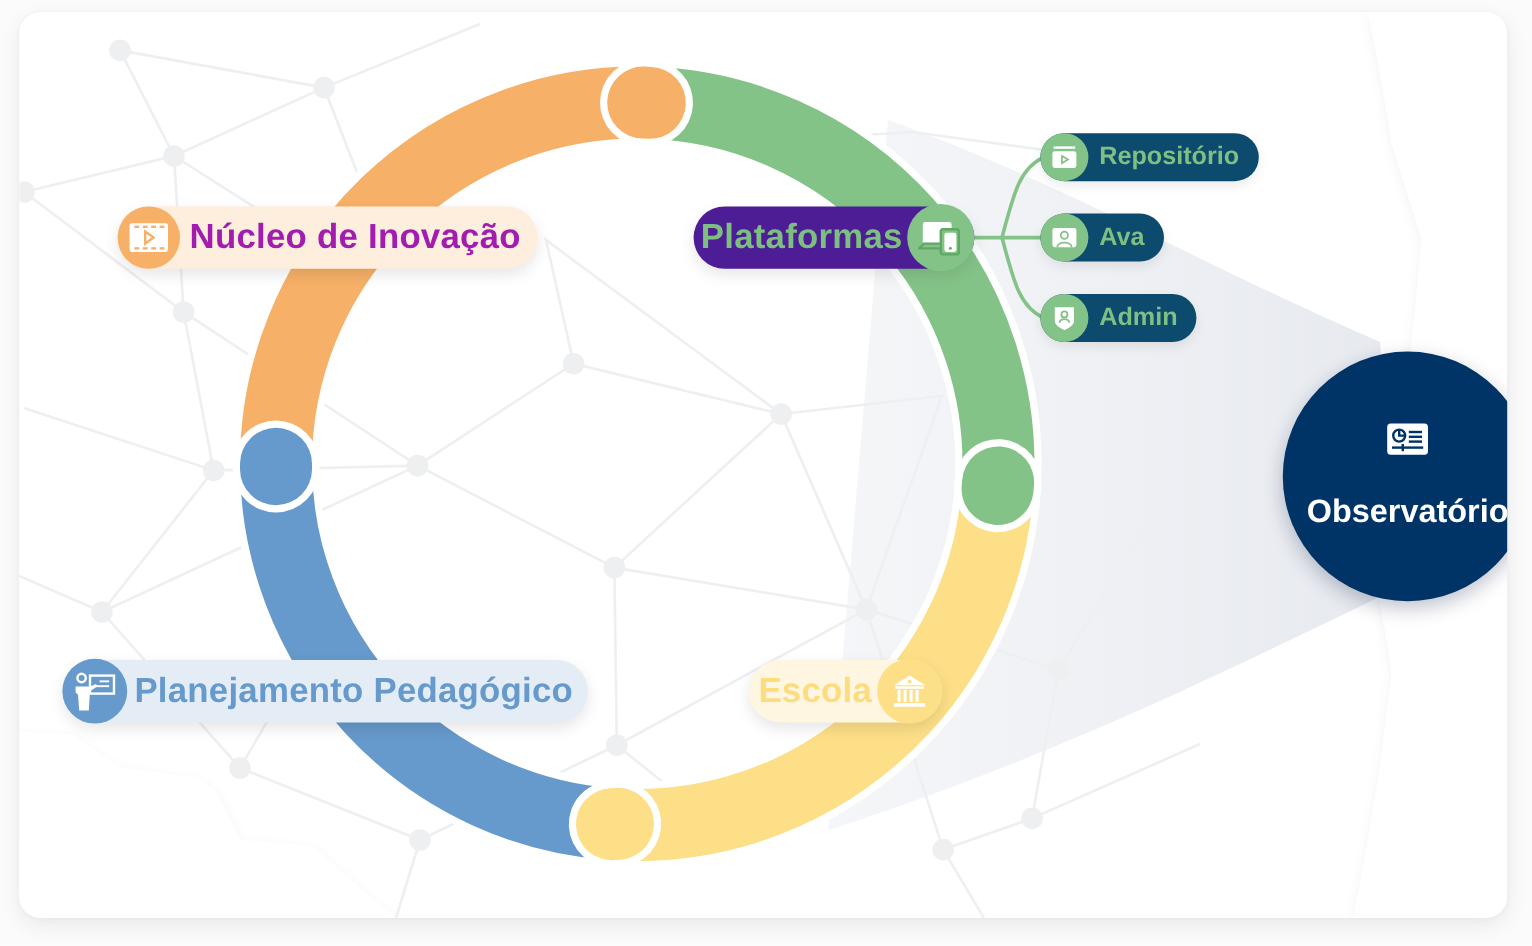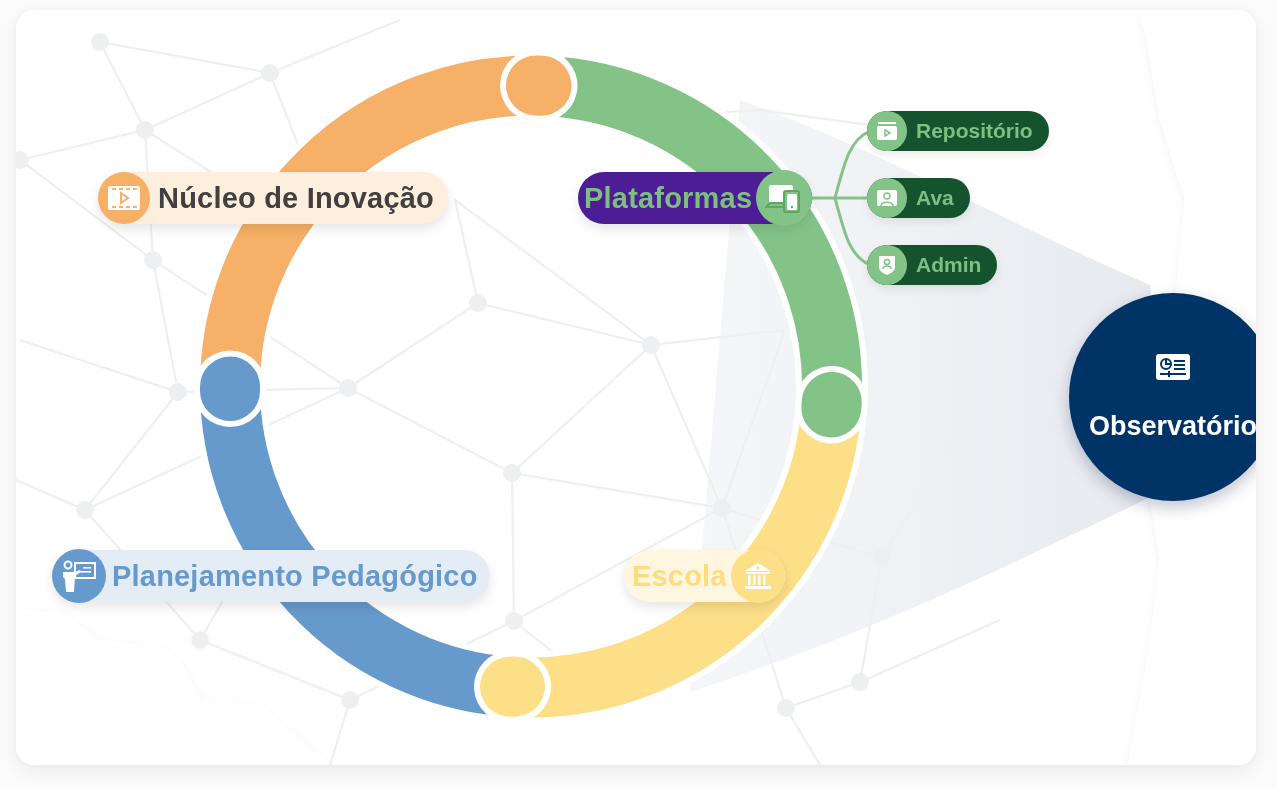--- a/index.html
+++ b/index.html
@@ -6,21 +6,21 @@
   body { width:1277px; height:788px; background:#fbfbfc; position:relative; overflow:hidden;
          font-family:"Liberation Sans", "DejaVu Sans", sans-serif; }
   .card { position:absolute; left:16px; top:10px; width:1240px; height:755px; background:#ffffff;
           border-radius:18px; box-shadow:0 6px 18px rgba(0,0,0,0.07), 0 0 4px rgba(0,0,0,0.03); overflow:hidden; }
   svg.layer { position:absolute; left:0; top:0; }
   .pill { position:absolute; height:52px; border-radius:26px; display:flex; align-items:center;
           box-shadow:0 5px 12px rgba(0,0,0,0.10); box-sizing:border-box; }
   .pill .txt { font-weight:700; font-size:29px; white-space:nowrap; letter-spacing:0.2px; }
   .ic { border-radius:50%; display:flex; align-items:center; justify-content:center; flex:0 0 auto; }
   .sub { position:absolute; height:40px; border-radius:20px; display:flex; align-items:center;
-         background:#14532d; box-shadow:0 4px 10px rgba(0,0,0,0.08); box-sizing:border-box; padding-right:16px; }
+         background:#0c4a6e; box-shadow:0 4px 10px rgba(0,0,0,0.08); box-sizing:border-box; padding-right:16px; }
   .sub .ic { width:40px; height:40px; background:#84c388; margin-right:9px; }
   .sub .txt { color:#7fbf82; font-weight:700; font-size:21px; }
   .obs { position:absolute; left:1053px; top:283px; width:208px; height:208px; border-radius:50%;
          background:#003366; box-shadow:0 6px 16px rgba(0,20,60,0.25); display:flex; flex-direction:column;
          align-items:center; justify-content:center; }
   .obs .txt { color:#fff; font-weight:700; font-size:27px; margin-top:26px; }
 </style>
 </head>
 <body>
 
@@ -112,21 +112,21 @@
             <rect x="19" y="3" width="4" height="2"></rect>
             <rect x="26" y="3" width="4" height="2"></rect>
         <rect x="5" y="21" width="4" height="2"></rect>
             <rect x="12" y="21" width="4" height="2"></rect>
             <rect x="19" y="21" width="4" height="2"></rect>
             <rect x="26" y="21" width="4" height="2"></rect>
           </g>
         <path d="M14 8 L21 13 L14 18 Z" fill="none" stroke="#f6b067" stroke-width="2"></path>
       </svg>
     </div>
-    <span class="txt" style="color:#404040;text-align:center;">Núcleo de Inovação</span>
+    <span class="txt" style="color:#a21caf;text-align:center;">Núcleo de Inovação</span>
   </div>
 
   <div class="pill" style="left:562px; top:162px; background:#4c1d95; padding-left:6px;">
     <span class="txt" style="color:#7dbf80;margin-right:4px;">Plataformas</span>
     <div class="ic" style="width:56px;height:56px;background:#84c388;margin-top:0;">
       <svg width="38" height="32" viewBox="0 0 38 32">
         <rect x="4" y="3" width="24" height="18" rx="2" fill="#fff"></rect>
         <path d="M1 25 L5 21 L26 21 L26 25 Z" fill="none" stroke="#5fa863" stroke-width="2"></path>
         <rect x="19" y="9" width="15" height="21" rx="2" fill="#84c388" stroke="#5fa863" stroke-width="2"></rect>
         <rect x="22" y="12" width="10" height="16" rx="2" fill="#fff"></rect>

